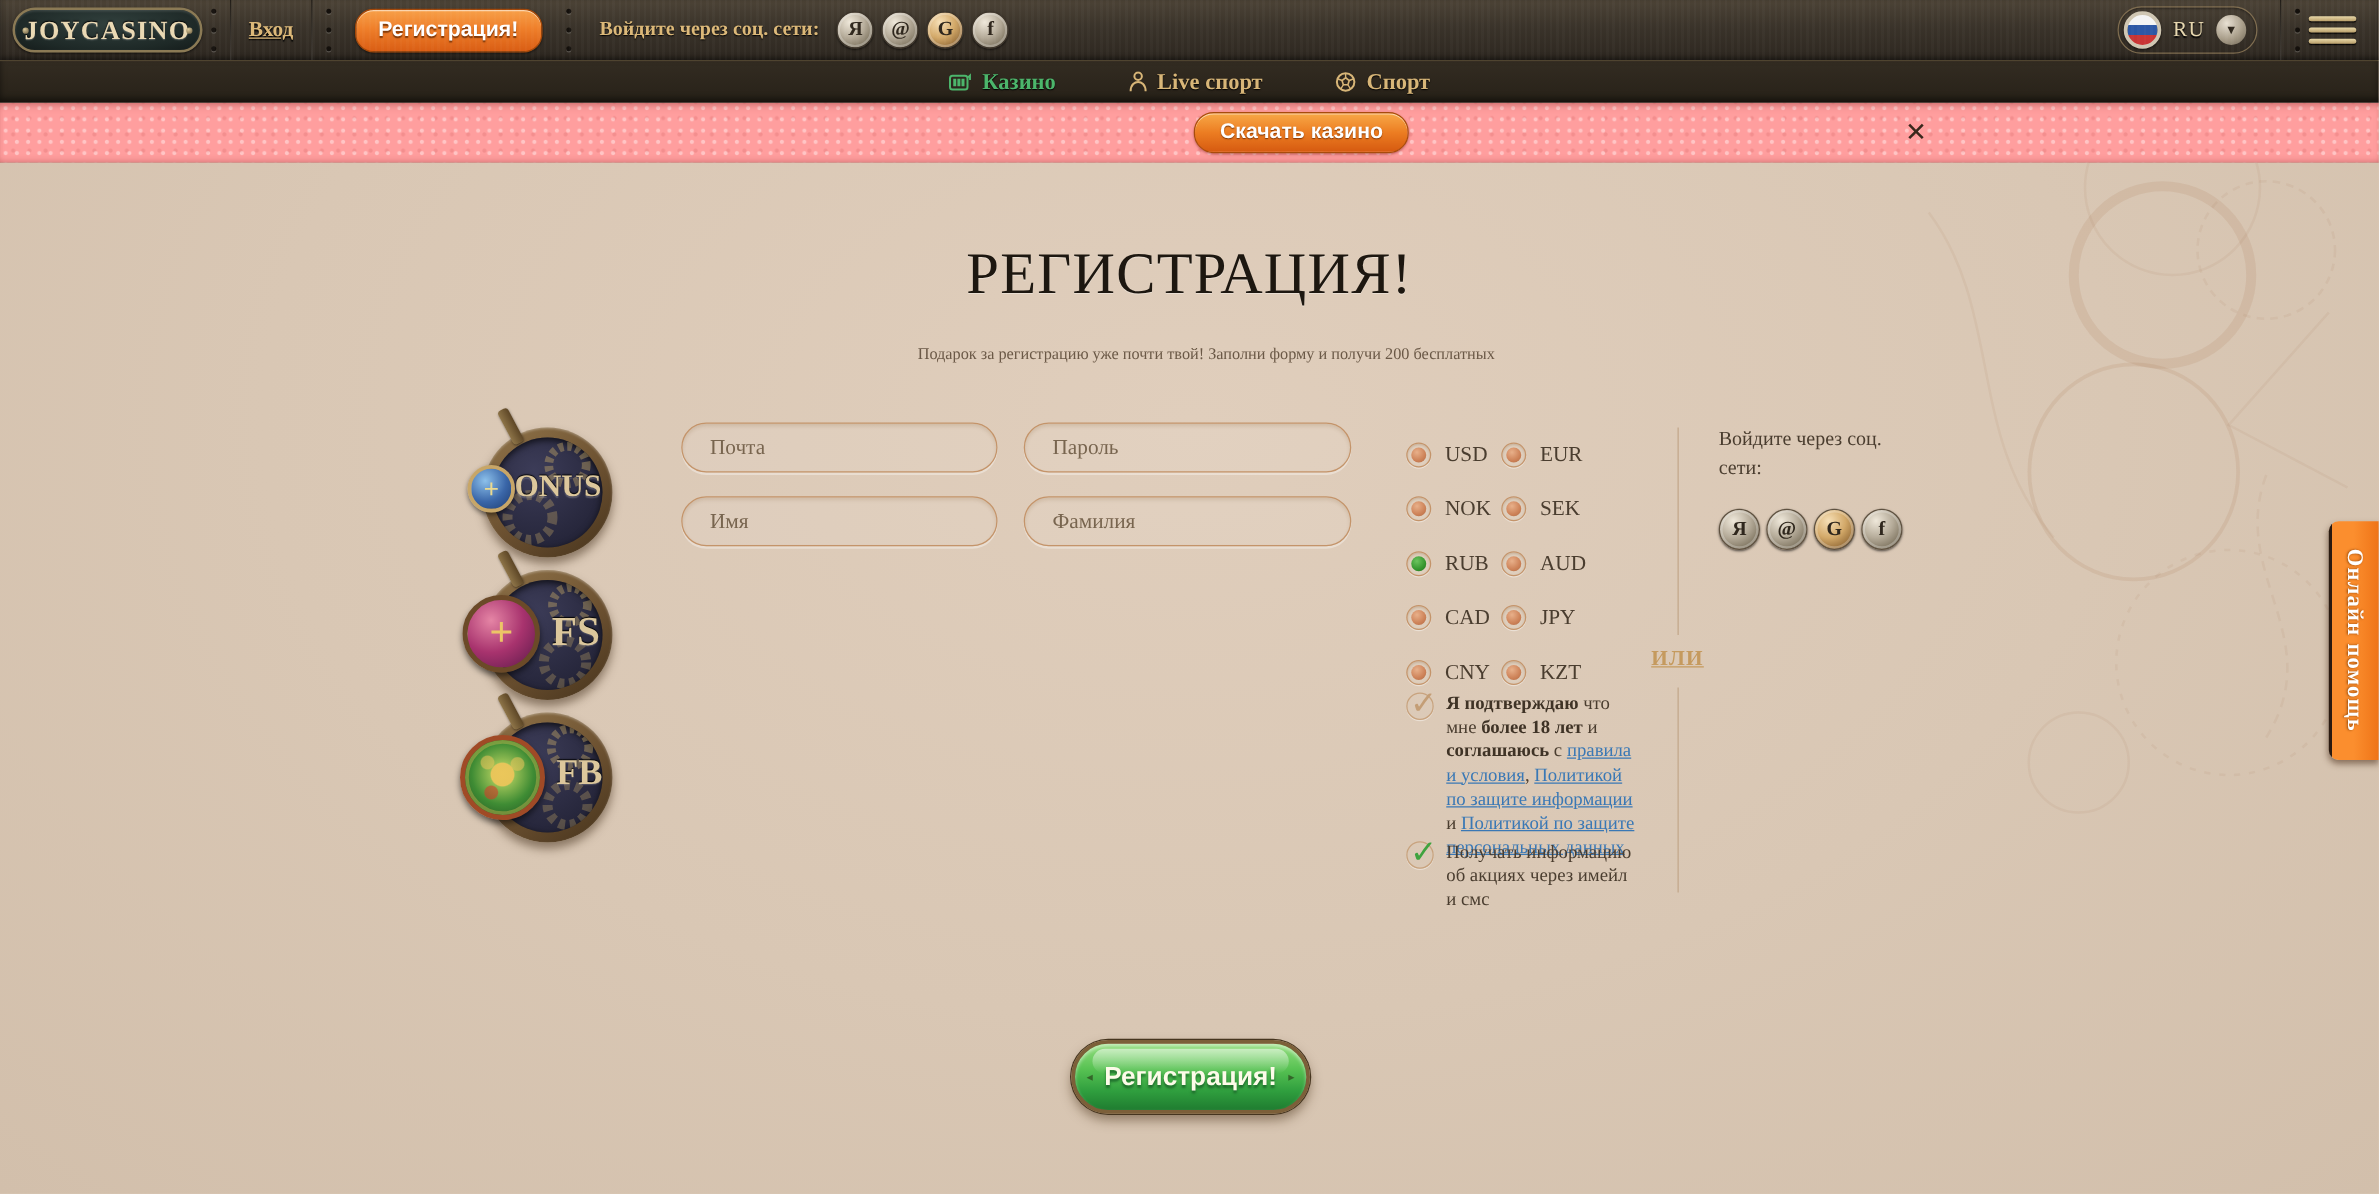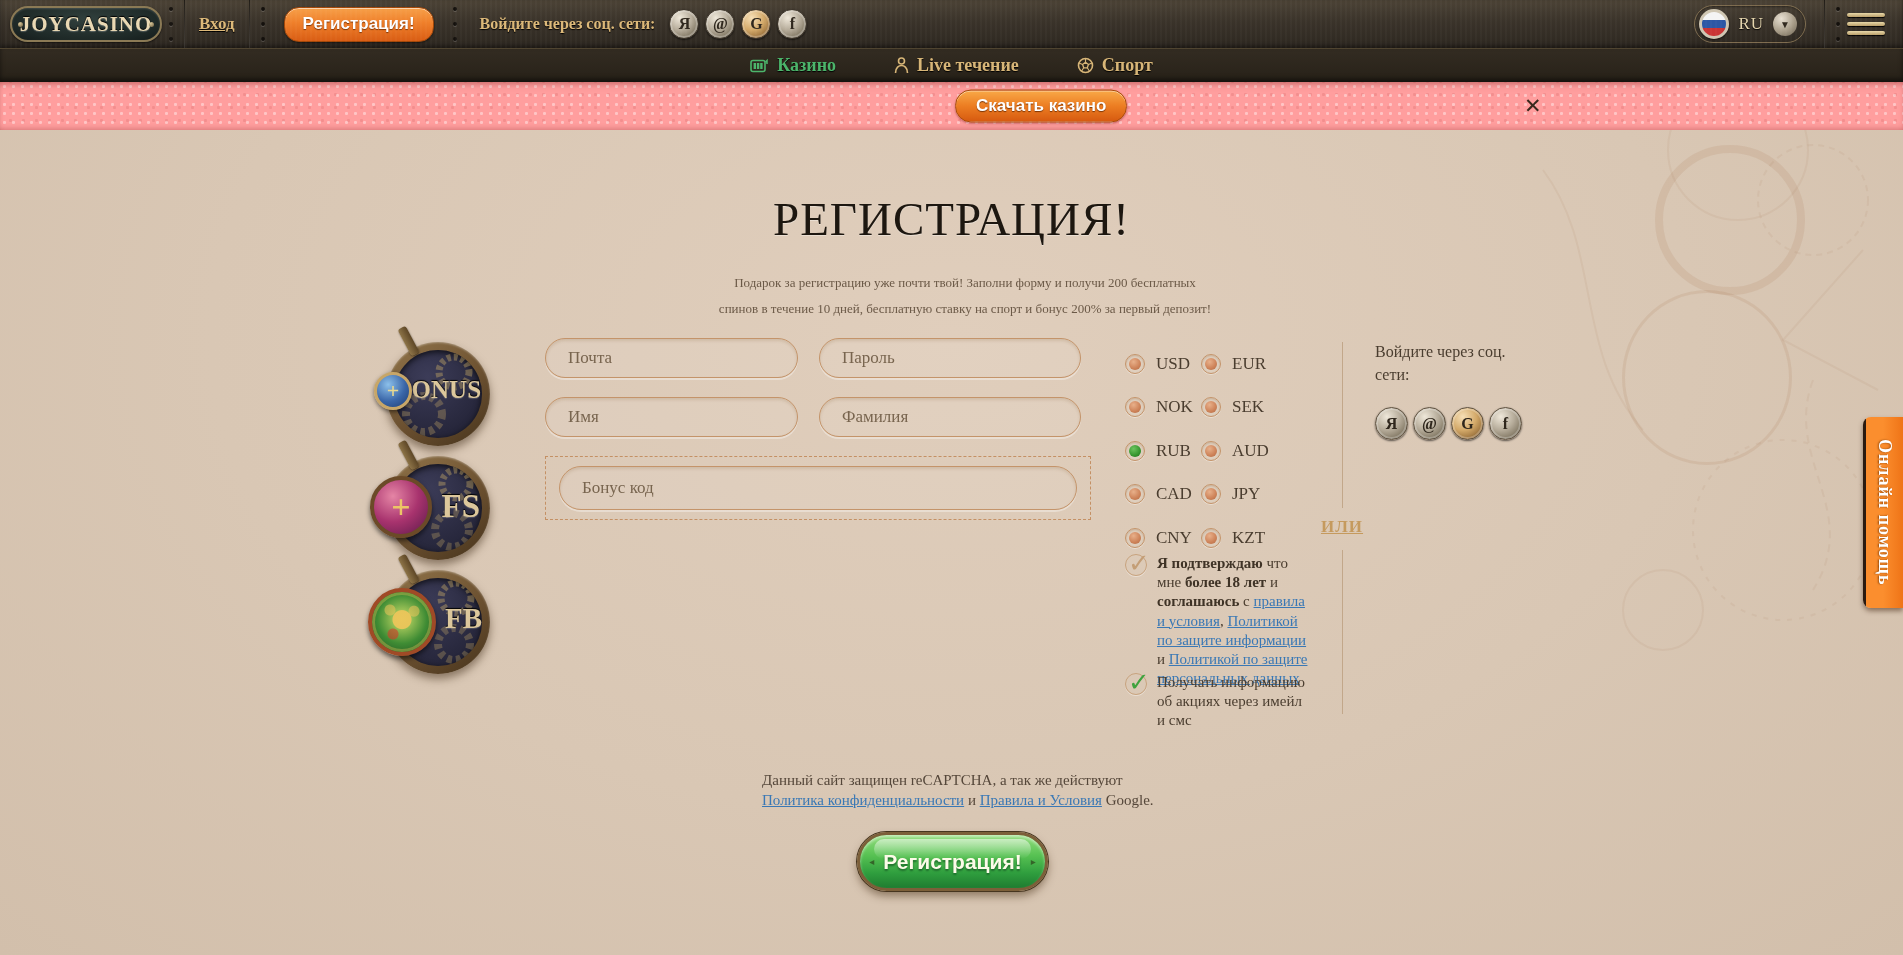--- a/index.html
+++ b/index.html
@@ -338,21 +338,21 @@
       <rect x="10.2" y="5" width="2.4" height="6" fill="#4cb56b"></rect>
       <path d="M15.5 4 L17 2.5 L17 6" fill="none" stroke="#4cb56b" stroke-width="1.5"></path>
     </svg>
     <span>Казино</span>
   </div>
   <div class="nav-item">
     <svg width="15" height="17" viewBox="0 0 15 17">
       <circle cx="7.5" cy="4" r="3" fill="none" stroke="#d8b678" stroke-width="1.6"></circle>
       <path d="M1.5 16 C1.5 10.5 5 8.5 7.5 8.5 C10 8.5 13.5 10.5 13.5 16" fill="none" stroke="#d8b678" stroke-width="1.6"></path>
     </svg>
-    <span>Live течение</span>
+    <span>Live спорт</span>
   </div>
   <div class="nav-item">
     <svg width="17" height="17" viewBox="0 0 17 17">
       <circle cx="8.5" cy="8.5" r="7" fill="none" stroke="#d8b678" stroke-width="1.6"></circle>
       <polygon points="8.5,5.2 11.4,7.4 10.3,10.8 6.7,10.8 5.6,7.4" fill="none" stroke="#d8b678" stroke-width="1.3"></polygon>
       <path d="M8.5 1.5 L8.5 5.2 M11.4 7.4 L15 6 M10.3 10.8 L12.5 14.3 M6.7 10.8 L4.5 14.3 M5.6 7.4 L2 6" stroke="#d8b678" stroke-width="1.1"></path>
     </svg>
     <span>Спорт</span>
   </div>
 </div>
@@ -374,21 +374,20 @@
       <circle cx="180" cy="480" r="40"></circle>
       <path d="M380 120 L300 210 L395 260"></path>
     </g>
   </svg>
   <div class="stain s1"></div>
   <div class="stain s2"></div>
 
   <div class="page-title">РЕГИСТРАЦИЯ!</div>
   <div class="page-sub">
     <span>Подарок за регистрацию уже почти твой! Заполни форму и получи 200 бесплатных</span><br>
-    <span>спинов в течение 10 дней, бесплатную ставку на спорт и бонус 200% за первый депозит!</span>
   </div>
 
   <div class="medallions">
     <div class="medallion m-bonus">
       <div class="arm"></div>
       <div class="inner">
         <svg viewBox="0 0 88 88">
             <circle cx="60" cy="22" r="15" fill="none" stroke="rgba(205,175,105,.4)" stroke-width="7" stroke-dasharray="4 3"></circle>
             <circle cx="30" cy="64" r="18" fill="none" stroke="rgba(205,175,105,.32)" stroke-width="8" stroke-dasharray="5 4"></circle>
           </svg>
@@ -422,23 +421,20 @@
 
   <div class="form-grid">
     <div class="form-row">
       <input class="pill-input" type="text" placeholder="Почта" style="">
       <input class="pill-input" type="password" placeholder="Пароль" style="">
     </div>
     <div class="form-row">
       <input class="pill-input" type="text" placeholder="Имя" style="">
       <input class="pill-input" type="text" placeholder="Фамилия" style="">
     </div>
-    <div class="bonus-box">
-      <input class="pill-input" type="text" placeholder="Бонус код" style="">
-    </div>
   </div>
 
   <div class="currency-grid">
     <div class="cur-opt">
       <span class="radio">
           <i></i>
         </span>
       <span class="cur-code">USD</span>
     </div>
     <div class="cur-opt">
@@ -514,21 +510,20 @@
   <div class="right-col">
     <div class="rc-head">Войдите через соц. сети:</div>
     <div class="soc-row">
       <div class="soc-icon">Я</div>
       <div class="soc-icon">@</div>
       <div class="soc-icon bronze">G</div>
       <div class="soc-icon">f</div>
     </div>
   </div>
 
-  <div class="recaptcha"><span>Данный сайт защищен reCAPTCHA, а так же действуют </span><span class="lnk">Политика конфиденциальности</span><span> и </span><span class="lnk">Правила и Условия</span><span> Google.</span></div>
 
   <button class="submit-btn">
     <span class="arr">◂</span>
     <span class="txt">Регистрация!</span>
     <span class="arr">▸</span>
   </button>
 
   <div class="help-tab">
     <span>Онлайн помощь</span>
   </div>

